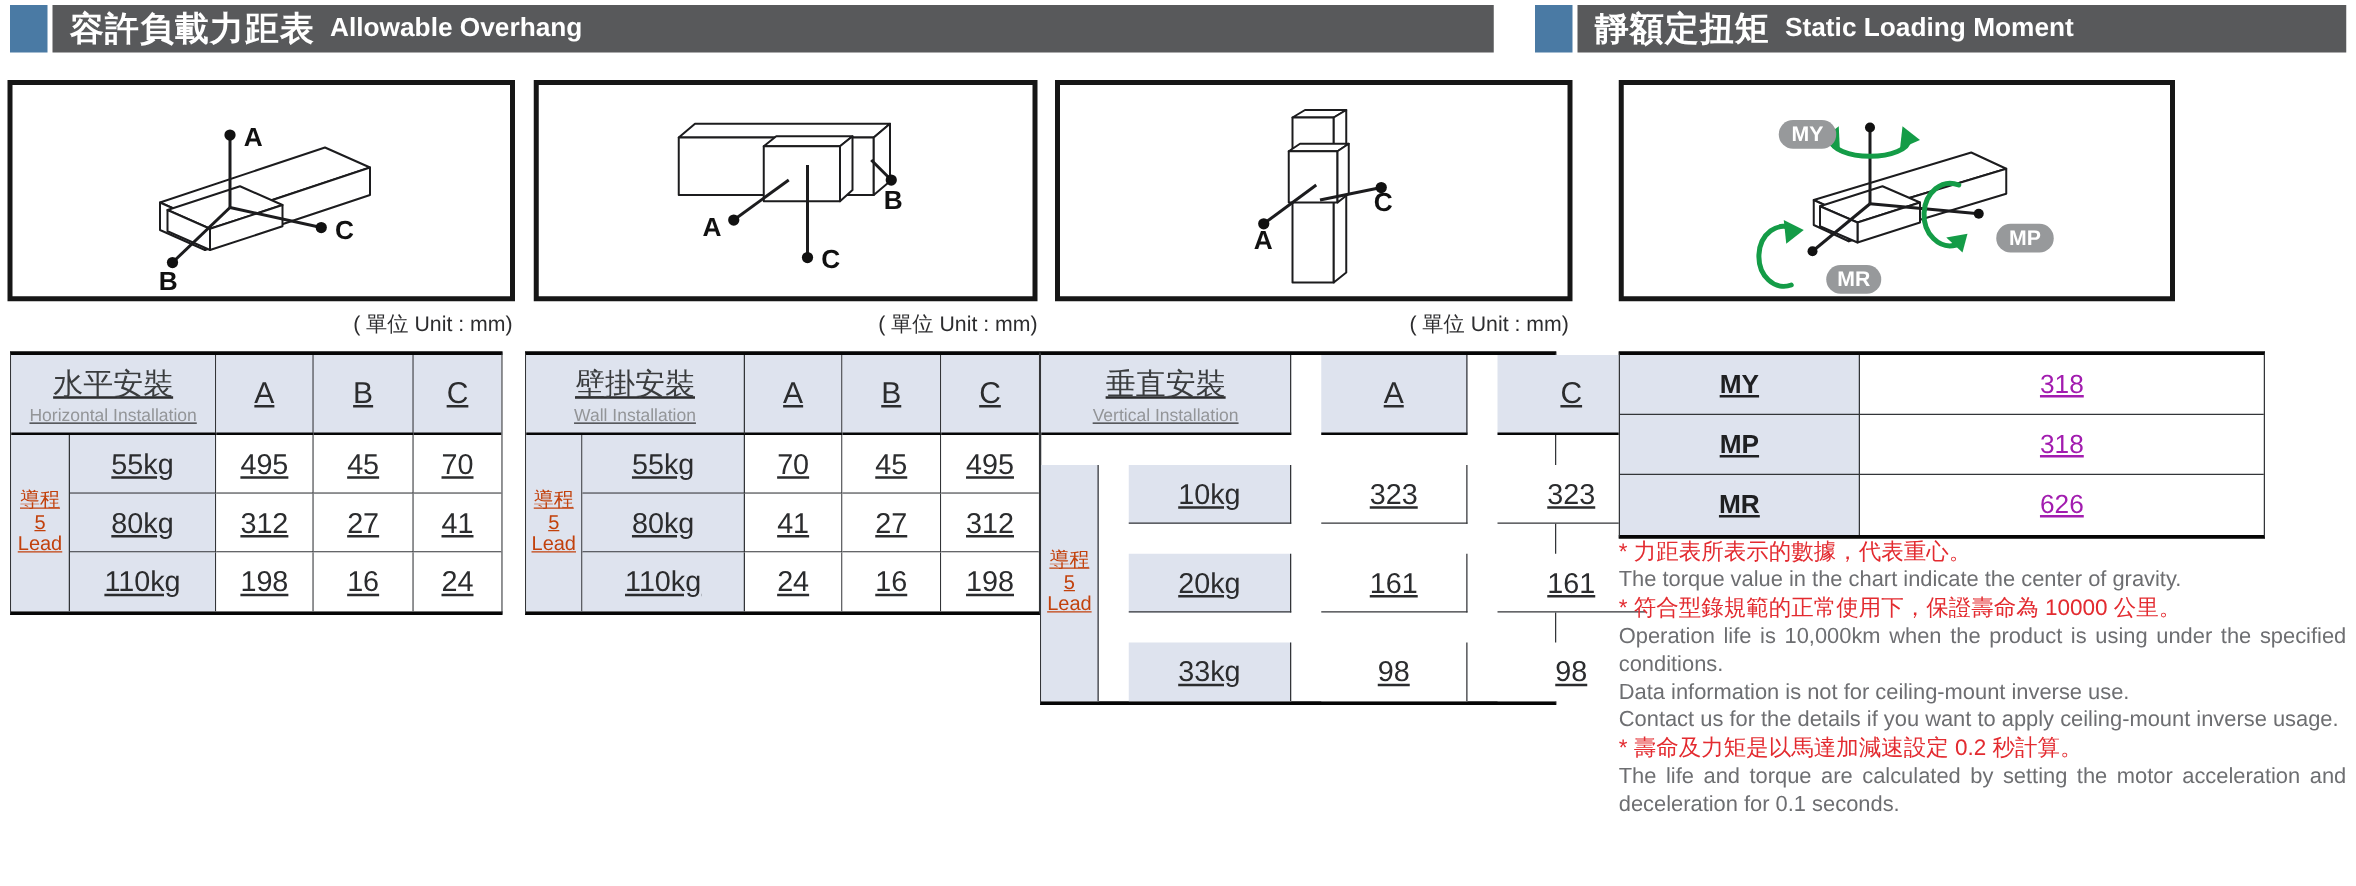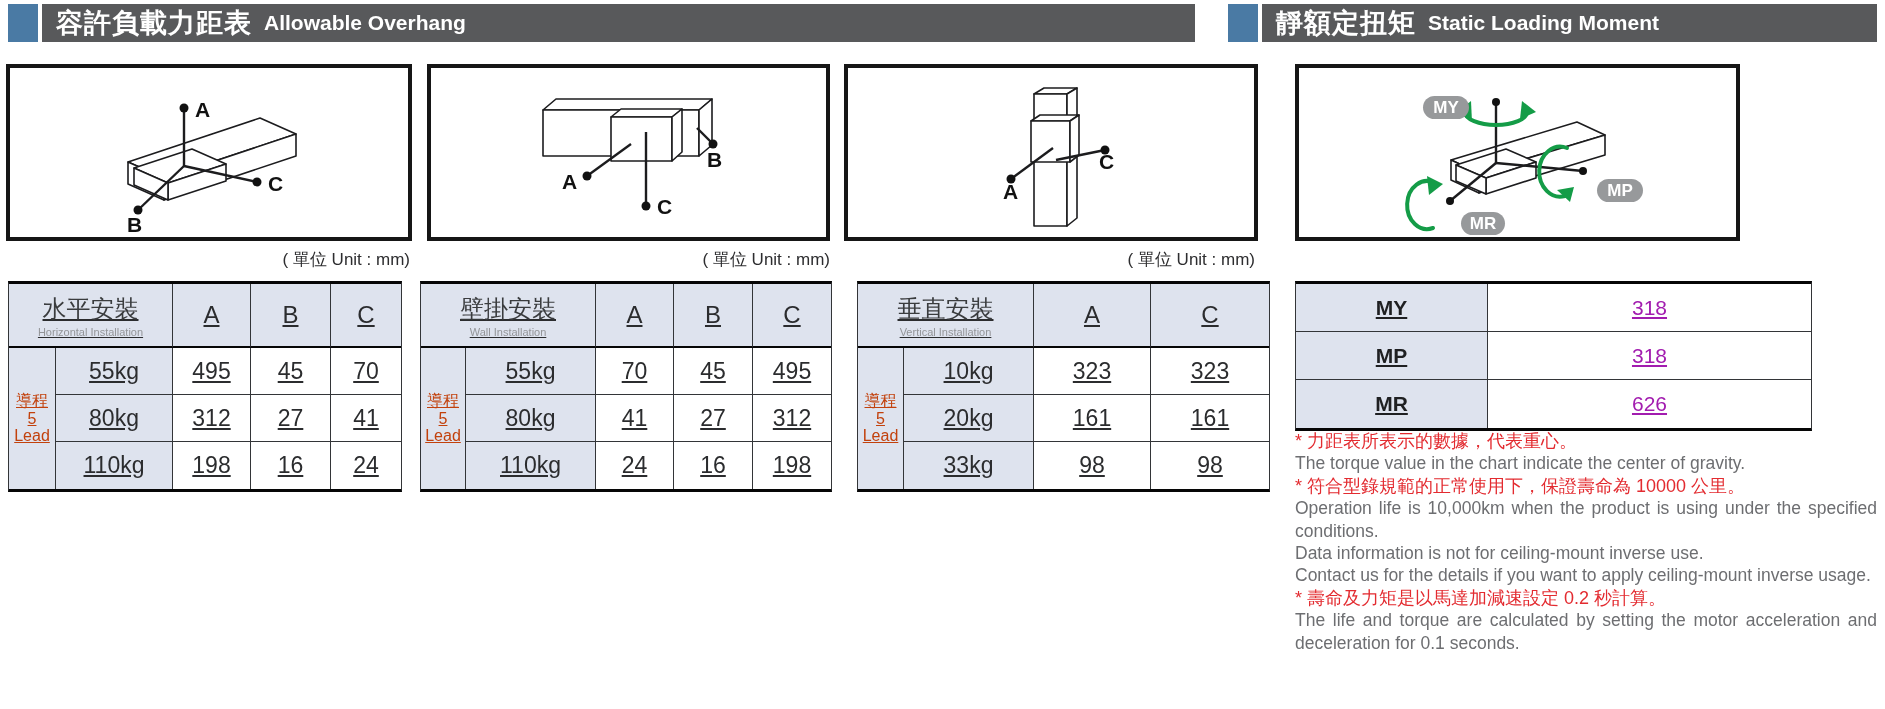--- a/index.html
+++ b/index.html
@@ -33,29 +33,29 @@
 
   
   .unit{position:absolute;top:248px;width:300px;text-align:right;font-size:17px;color:#2d2d2f;}
   .unit1{left:110px;} .unit2{left:530px;} .unit3{left:955px;} .unit4{left:1440px;}
 
   
   .tbl{position:absolute;top:281px;display:grid;background:#fff;box-sizing:content-box;
        border:1.6px solid #333538;border-top:3.2px solid #060606;border-bottom:3.2px solid #060606;}
   .t1{left:8px;width:392px;grid-template-columns:47px 117px 78px 80px 70px;grid-template-rows:64px 47px 47px 47px;}
   .t2{left:420px;width:410px;grid-template-columns:45px 130px 78px 79px 78px;grid-template-rows:64px 47px 47px 47px;}
-  .t3{left:857px;width:411px;grid-template-columns:46px 130px 117px 118px;grid-template-rows:64px 47px 47px 47px;}
+  .t3{left:832px;width:411px;grid-template-columns:46px 130px 117px 118px;grid-template-rows:64px 47px 47px 47px;gap:24px;}
   .c{display:flex;flex-direction:column;align-items:center;justify-content:center;box-sizing:border-box;
      border-right:1.6px solid #333538;border-bottom:1.6px solid #333538;text-decoration:underline;}
   .c.noR{border-right:none;}
   .c.noB{border-bottom:none;}
   .c.hsep{border-bottom:2.8px solid #060606;}
   .c.hd{background:#dee3ee;}
   .cell-name .zh{font-size:24px;color:#3a3c3e;}
-  .cell-name .en{font-size:11px;color:#939598;margin-top:1px;}
+  .cell-name .en{font-size:14px;color:#939598;margin-top:1px;}
   .cell-abc{font-size:24px;color:#2b2c2e;}
   .cell-kg{font-size:23px;color:#2b2c2e;}
   .cell-val{font-size:23px;color:#2b2c2e;background:#fff;}
   .cell-lead{font-size:16px;color:#c2410c;line-height:1.12;}
 
   
   .mtbl{position:absolute;left:1295px;top:281px;width:515px;display:grid;background:#fff;
         grid-template-columns:192px 323px;grid-template-rows:48px 48px 48px;box-sizing:content-box;
         border:1.6px solid #333538;border-top:3.2px solid #060606;border-bottom:3.2px solid #060606;}
   .mlabel{font-size:21px;font-weight:bold;color:#1f2022;}

